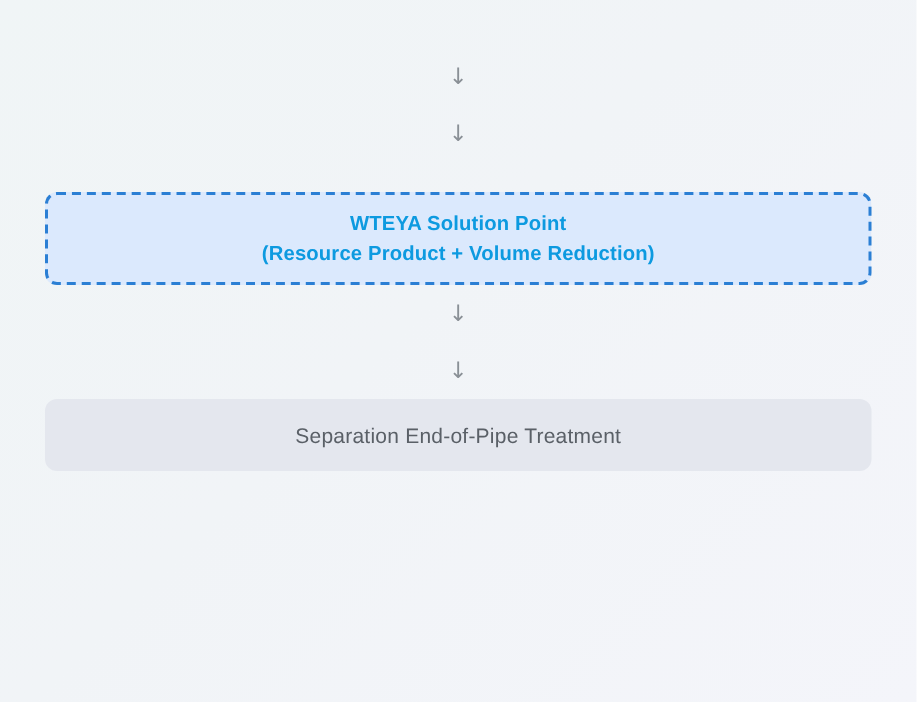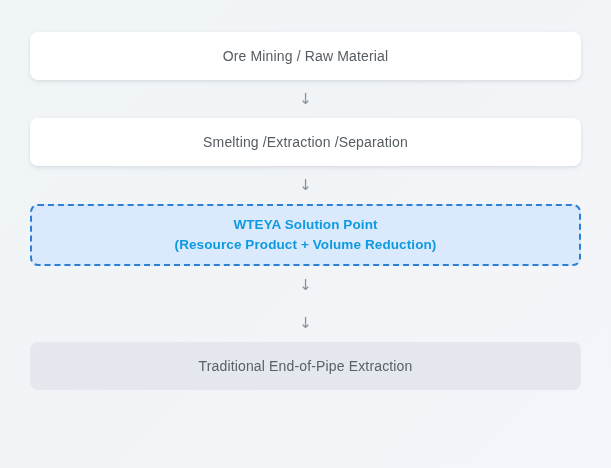--- a/index.html
+++ b/index.html
@@ -60,20 +60,21 @@
   }
 
   .node.highlight {
     height: 62px;
     background: #dbe9fd;
     border: 2px dashed #2b7fd4;
     border-radius: 8px;
     flex-direction: column;
     justify-content: center;
     box-shadow: none;
+    margin-top: 20px;
   }
 
   .node.highlight .hl-line {
     font-size: 13.5px;
     font-weight: bold;
     color: #0d9ae0;
     line-height: 1.45;
     letter-spacing: 0.1px;
     white-space: nowrap;
   }
@@ -91,47 +92,41 @@
     line-height: 1;
     color: #8a9096;
     font-family: "DejaVu Sans", sans-serif;
   }
 </style>
 </head>
 <body>
 
 <div id="flow">
 
-  <div class="node plain">
-    <span class="node-label">Ore Mining / Raw Material</span>
-  </div>
 
   <div class="connector">
     <span class="arrow-glyph">↓</span>
   </div>
 
-  <div class="node plain">
-    <span class="node-label">Smelting /Extraction /Separation</span>
-  </div>
 
   <div class="connector">
     <span class="arrow-glyph">↓</span>
   </div>
 
   <div class="node highlight">
     <span class="hl-line">WTEYA Solution Point</span>
     <span class="hl-line">(Resource Product + Volume Reduction)</span>
   </div>
 
   <div class="connector">
     <span class="arrow-glyph">↓</span>
   </div>
 
 
   <div class="connector">
     <span class="arrow-glyph">↓</span>
   </div>
 
   <div class="node muted">
-    <span class="node-label">Traditional End-of-Pipe Extraction</span>
+    <span class="node-label">Separation End-of-Pipe Treatment</span>
   </div>
 
 </div>
 
 </body></html>

